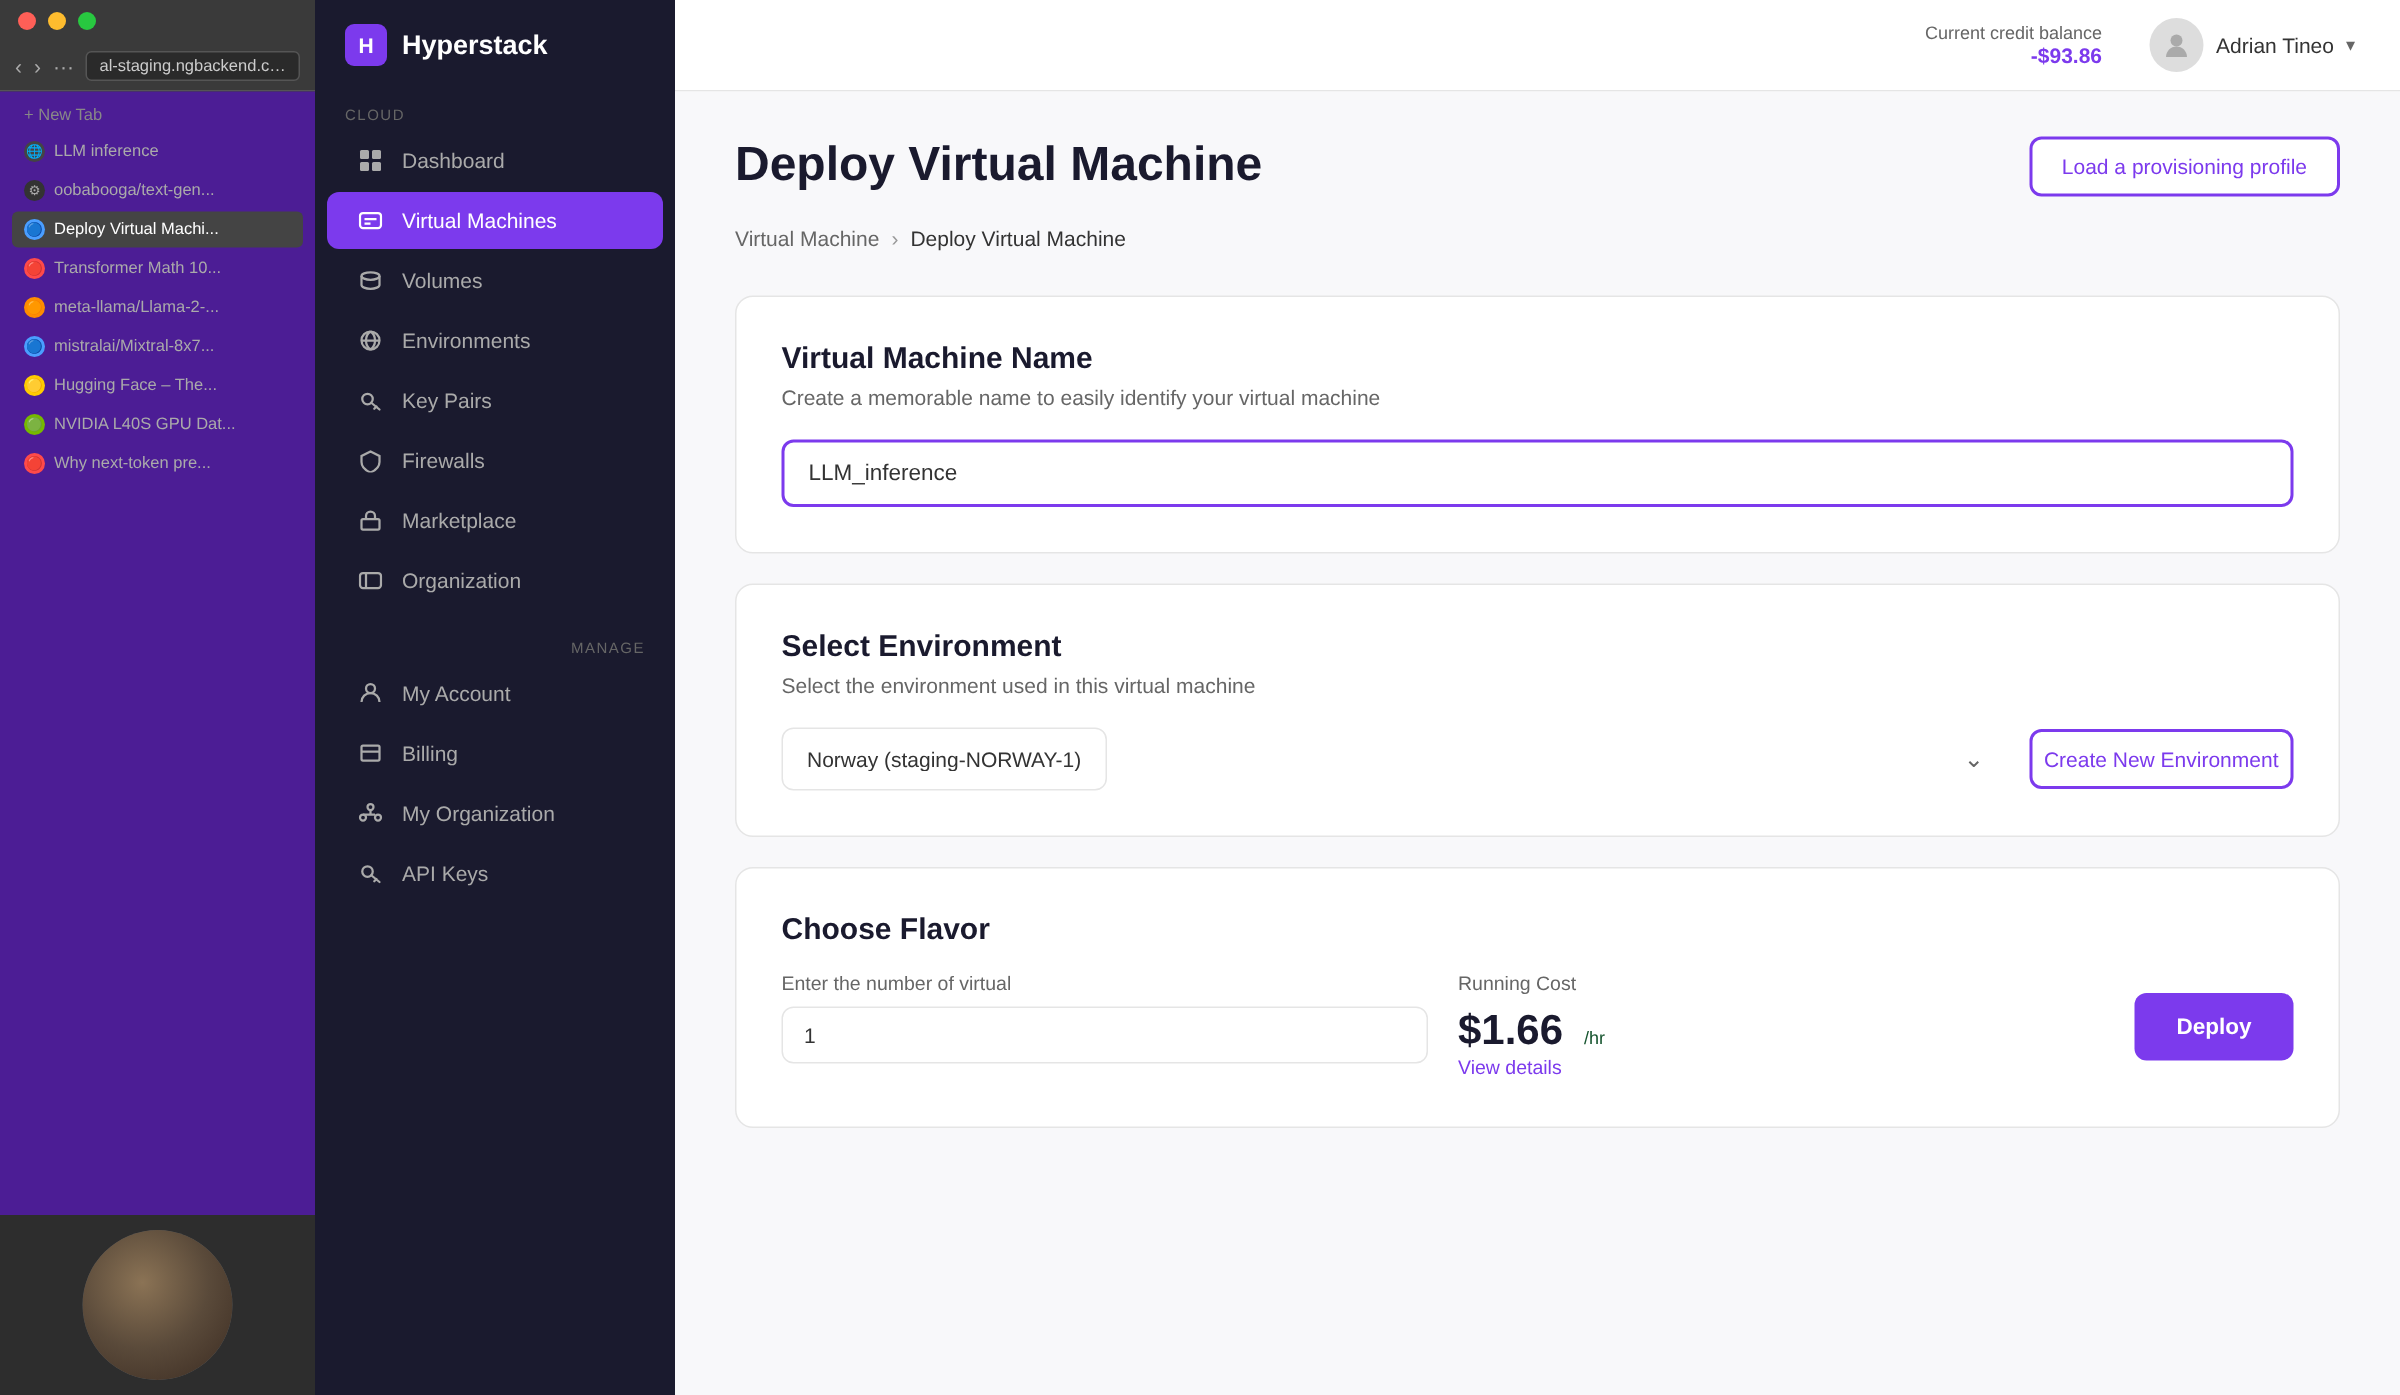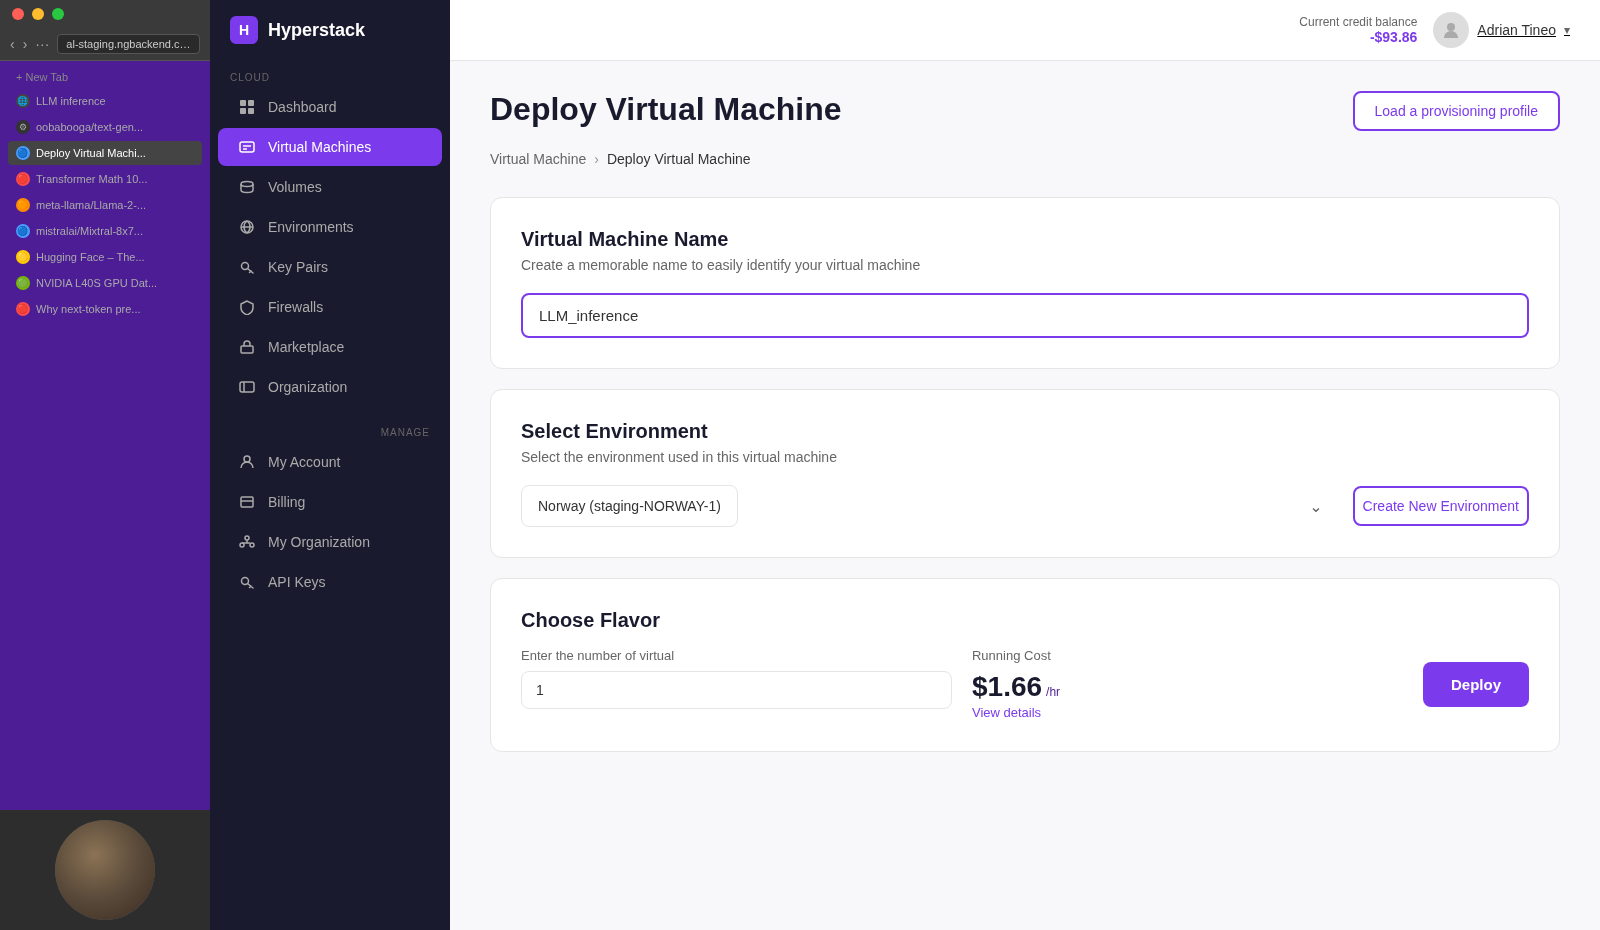--- a/index.html
+++ b/index.html
@@ -32,25 +32,25 @@
     .logo-area { display: flex; align-items: center; gap: 10px; padding: 0 20px 20px; }
     .logo-icon { width: 28px; height: 28px; background: #7c3aed; border-radius: 6px; display: flex; align-items: center; justify-content: center; color: white; font-size: 14px; font-weight: bold; }
     .logo-text { color: white; font-size: 18px; font-weight: 600; }
     .sidebar-section-label { font-size: 10px; font-weight: 400; letter-spacing: 1px; color: #666; padding: 8px 20px 4px; }
     .sidebar-item { display: flex; align-items: center; gap: 12px; padding: 10px 20px; cursor: pointer; color: #aaa; font-size: 14px; border-radius: 6px; margin: 1px 8px; transition: background 0.15s; }
     .sidebar-item.active { background: #7c3aed; color: white; border-radius: 8px; }
     .sidebar-item-icon { width: 18px; height: 18px; display: flex; align-items: center; justify-content: center; flex-shrink: 0; }
     .main-content { flex: 1; padding: 30px 40px; overflow-y: auto; background: #f8f8fa; }
 
     
-    .top-bar { background: white; padding: 12px 30px; display: flex; align-items: center; justify-content: flex-end; gap: 16px; border-bottom: 1px solid #e5e5e5; }
+    .top-bar { background: white; padding: 12px 30px; display: flex; align-items: center; justify-content: flex-end; gap: 32px; border-bottom: 1px solid #e5e5e5; }
     .credit-info { text-align: right; }
     .credit-label { font-size: 12px; color: #666; }
     .credit-amount { font-size: 14px; font-weight: 600; color: #7c3aed; }
-    .user-area { display: flex; align-items: center; gap: 8px; cursor: pointer; text-decoration: underline; }
+    .user-area { display: flex; align-items: center; gap: 8px; cursor: pointer; }
     .avatar { width: 36px; height: 36px; border-radius: 50%; background: #ddd; display: flex; align-items: center; justify-content: center; font-size: 14px; color: #666; }
     .user-name { font-size: 14px; color: #333; font-weight: 500; }
     .chevron-down { font-size: 12px; color: #666; }
 
     
     .page-header { display: flex; align-items: flex-start; justify-content: space-between; margin-bottom: 20px; }
     .page-title { font-size: 32px; font-weight: 700; color: #1a1a2e; }
     .load-profile-btn { border: 2px solid #7c3aed; color: #7c3aed; background: white; padding: 10px 20px; border-radius: 8px; cursor: pointer; font-size: 14px; font-weight: 500; }
     .breadcrumb { display: flex; align-items: center; gap: 8px; margin-bottom: 30px; }
     .breadcrumb-item { font-size: 14px; color: #666; cursor: pointer; }
@@ -68,21 +68,21 @@
     .select-wrapper::after { content: '⌄'; position: absolute; right: 14px; top: 50%; transform: translateY(-50%); color: #666; pointer-events: none; font-size: 16px; }
     .create-env-btn { border: 2px solid #7c3aed; color: #7c3aed; background: white; padding: 10px 8px; border-radius: 8px; cursor: pointer; font-size: 14px; font-weight: 500; white-space: nowrap; }
 
     
     .flavor-card { background: white; border-radius: 12px; padding: 30px; border: 1px solid #e5e5e5; }
     .flavor-row { display: grid; grid-template-columns: 1fr 1fr auto; gap: 20px; margin-top: 16px; }
     .flavor-col { }
     .flavor-label { font-size: 13px; color: #666; margin-bottom: 8px; }
     .flavor-input { border: 1px solid #e5e5e5; border-radius: 8px; padding: 10px 14px; font-size: 14px; color: #333; width: 100%; }
     .cost-amount { font-size: 28px; font-weight: 700; color: #1a1a2e; }
-    .cost-unit { font-size: 12px; color: #4c1d95; }
+    .cost-unit { font-size: 12px; color: #14532d; margin-left: 10px; }
     .view-details { color: #7c3aed; font-size: 13px; cursor: pointer; }
     .deploy-btn { background: #7c3aed; color: white; border: none; padding: 14px 28px; border-radius: 8px; font-size: 15px; font-weight: 600; cursor: pointer; align-self: center; }
   </style>
 </head>
 <body>
 
 <div class="browser-chrome">
   <div class="browser-titlebar">
     <div class="traffic-light tl-red"></div>
     <div class="traffic-light tl-yellow"></div>

